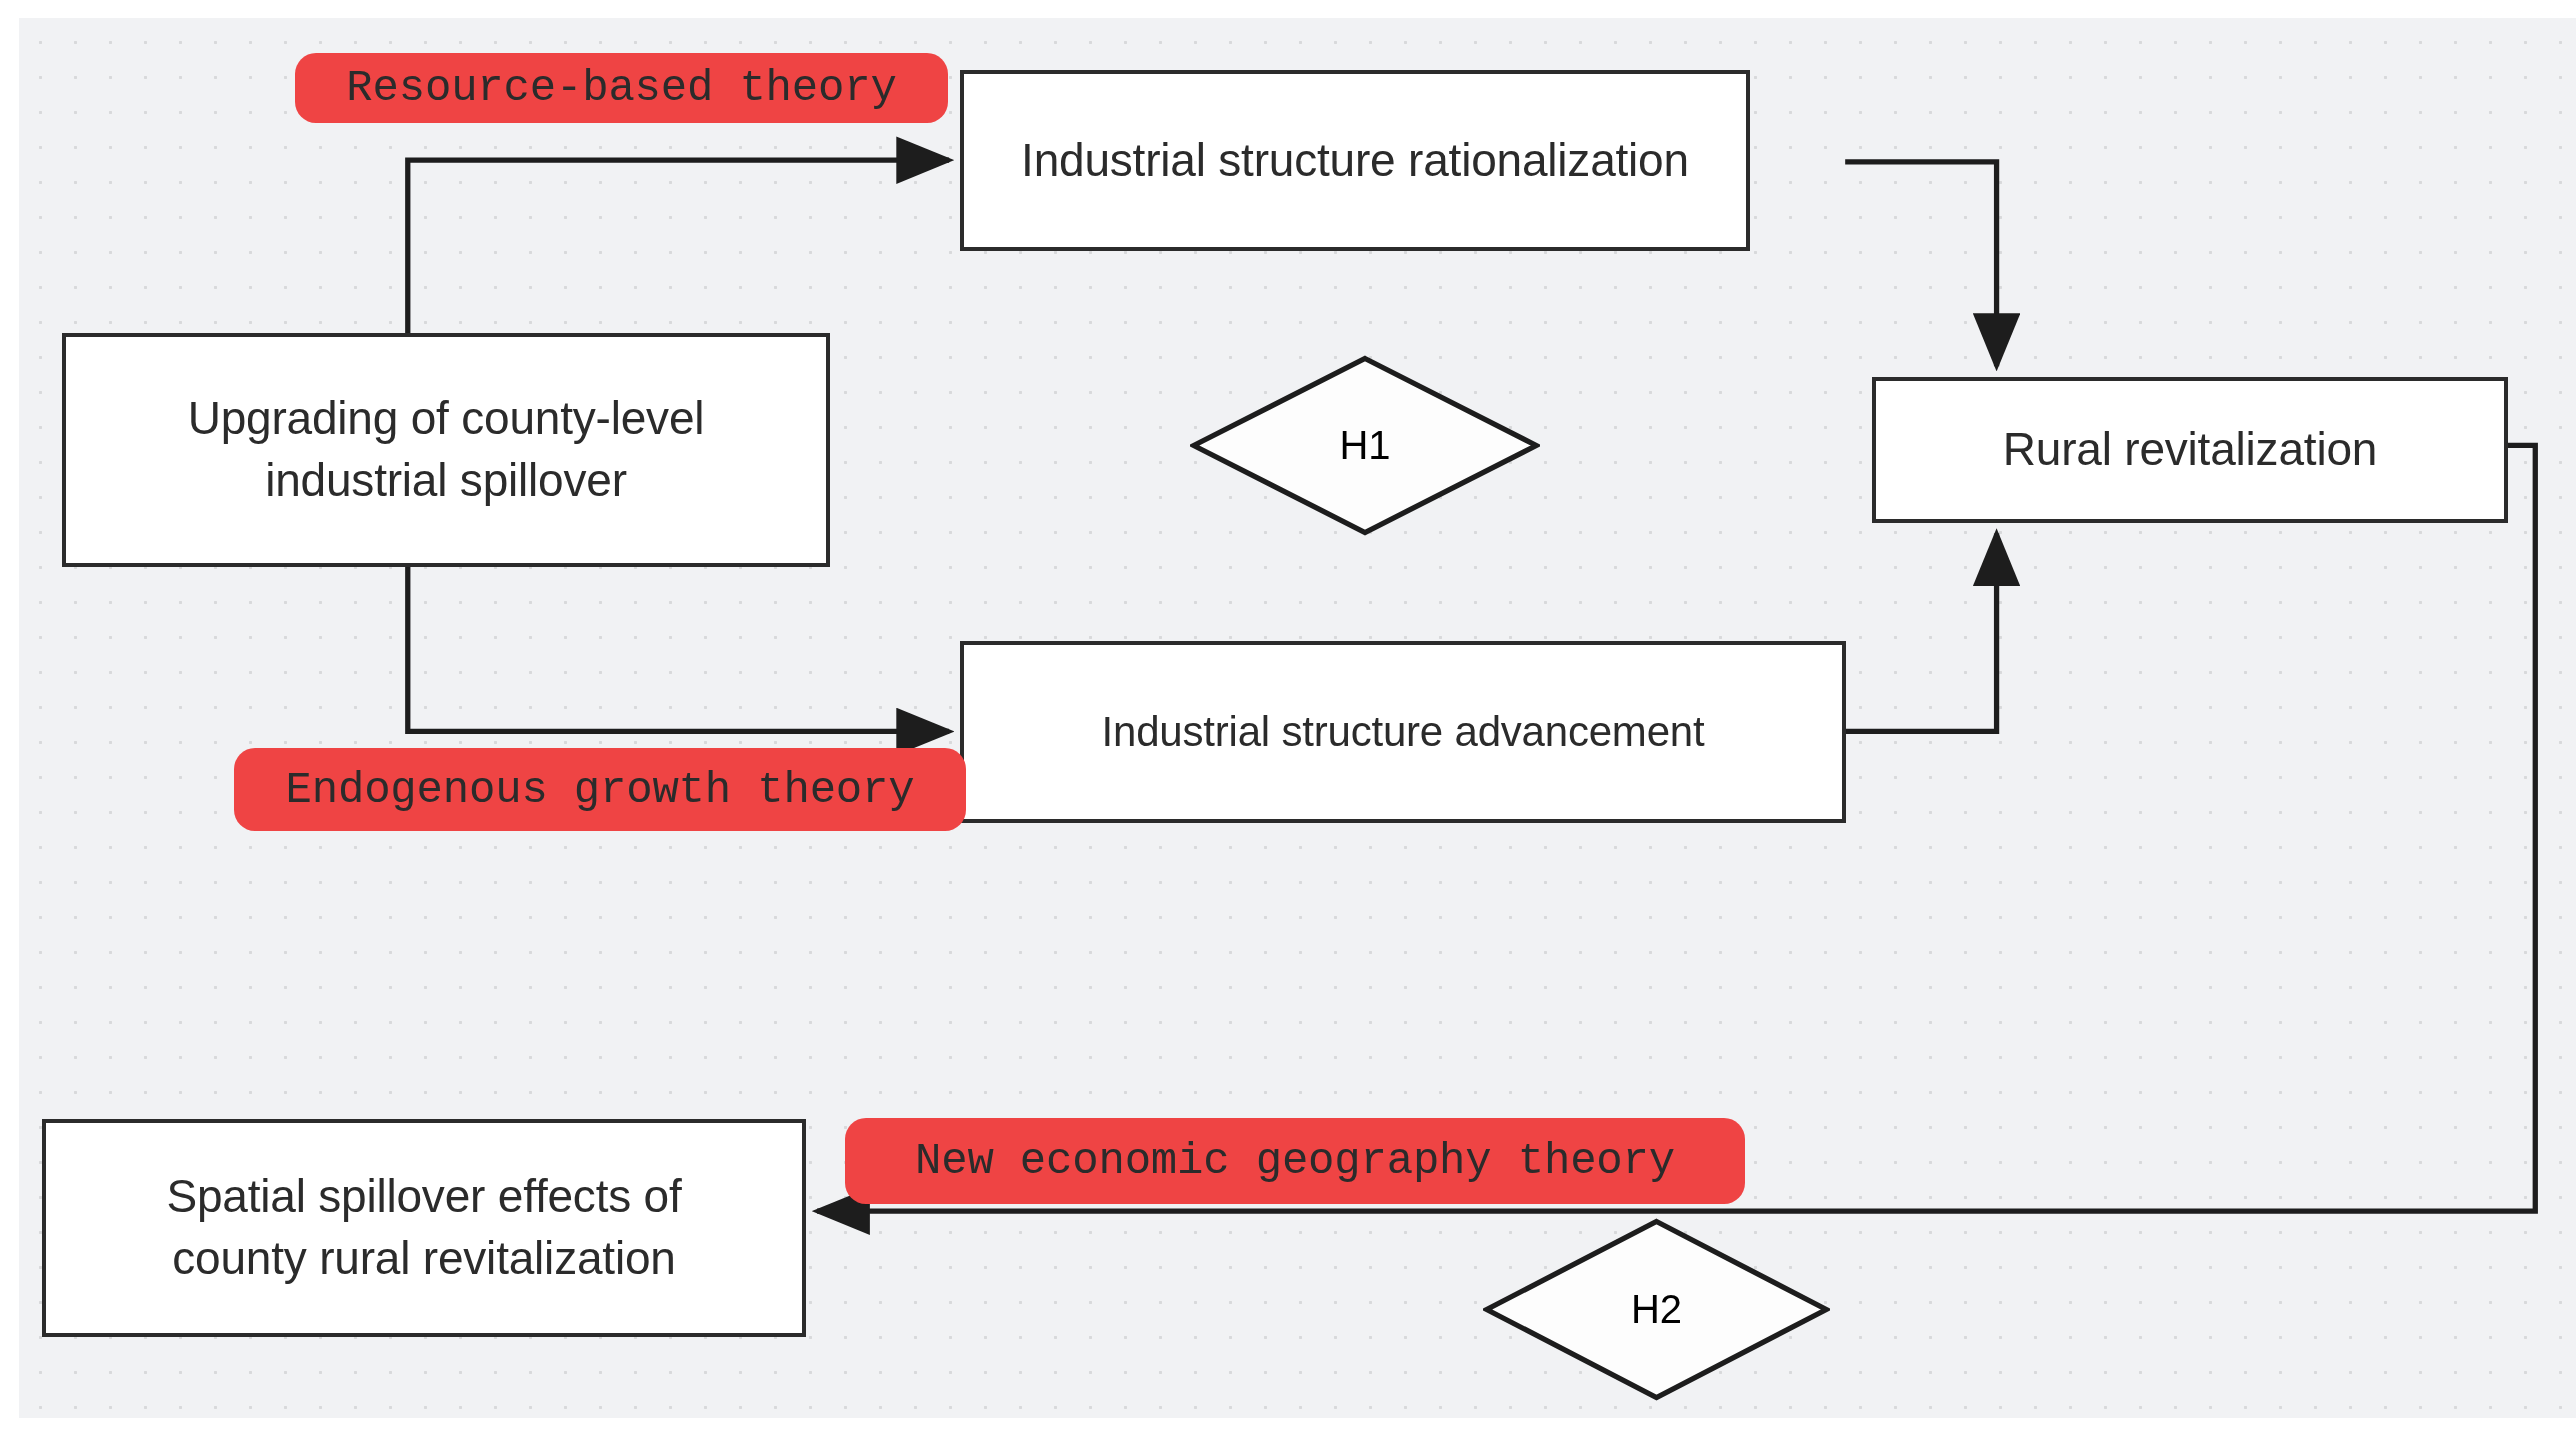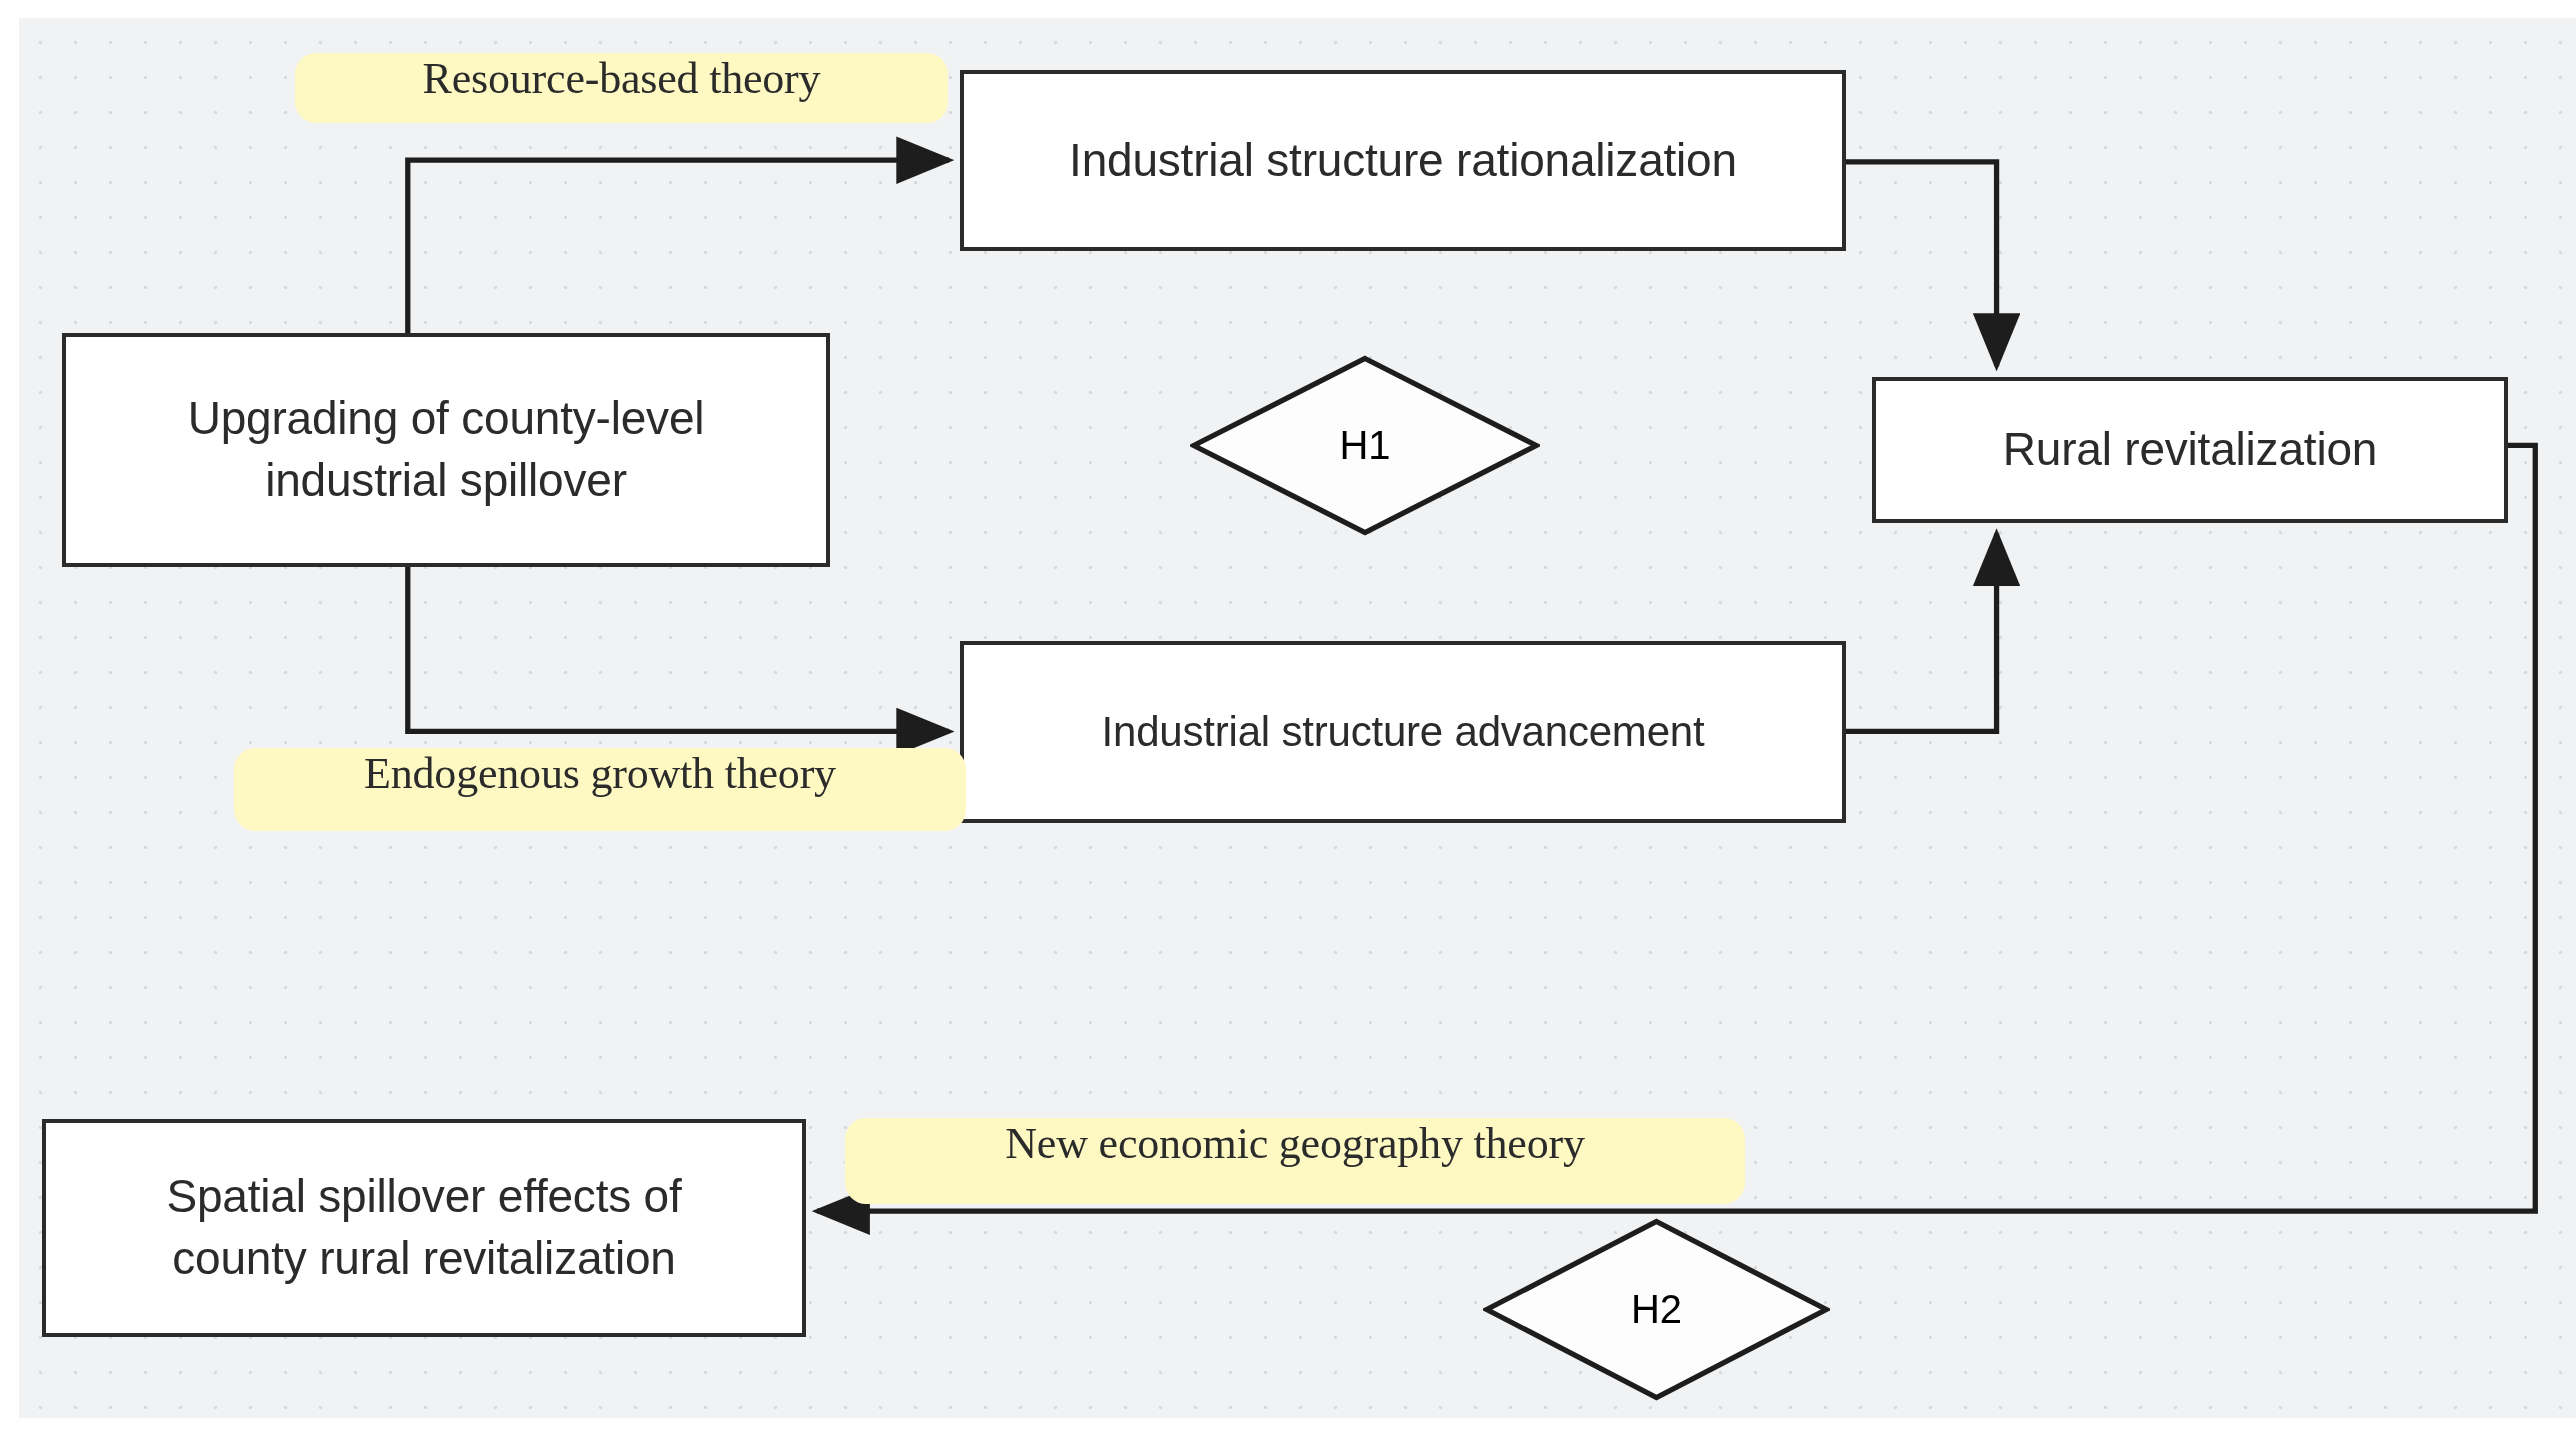--- a/index.html
+++ b/index.html
@@ -62,21 +62,21 @@
     line-height: 1.34;
     letter-spacing: -0.2px;
   }
   .node-label {
     display: block;
     padding: 0 12.3px;
     white-space: pre-line;
   }
 
   #node-upgrading      { left:62px;   top:333px;  width:768px;  height:234px; font-size:46px; }
-  #node-rationalization{ left:960px; top:70px;   width:886px; height:181px; font-size:46px; }
+  #node-rationalization{ left:960px; top:70px;   width:790px; height:181px; font-size:46px; }
   #node-advancement    { left:960px; top:641px;  width:886px; height:182px; font-size:42px; }
   #node-rural          { left:1872px; top:377px;  width:636px;  height:146px; font-size:46px;text-align:right; }
   #node-spatial        { left:42px;   top:1103px; width:764px;  height:218px; font-size:46px;margin-top:16px; }
 
   
   .diamond-wrap {
     position: absolute;
   }
   .diamond-wrap svg { display: block; }
   .diamond-text {
@@ -91,26 +91,27 @@
     font-size: 40px;
     color: #000000;
   }
   #diamond-h1 { left:1190px; top:355px;  width:350px;  height:181px; }
   #diamond-h2 { left:1483px; top:1218px; width:347px;  height:183px;text-decoration:underline; }
 
   
   .pill {
     position: absolute;
     box-sizing: border-box;
-    background: #fef9c3;
+    background: #ef4444;
     border-radius: 21px;
     display: flex;
+    align-items: center;
     justify-content: center;
     color: #2b2b2b;
-    font-family: Liberation Serif, serif;
+    font-family: Liberation Mono, monospace;
     font-size: 44px;
     letter-spacing: -0.2px;
     white-space: nowrap;
   }
   #pill-resource  { left:295px;  top:53px;   width:653px;  height:70px; }
   #pill-endogenous{ left:234px;  top:748px;  width:732px;  height:83px; }
   #pill-neweg     { left:845px;  top:1118px; width:900px; height:86px; }
   #pill-club      { left:1748px; top:1113px; width:752px;  height:85px; }
 </style>
 </head>

